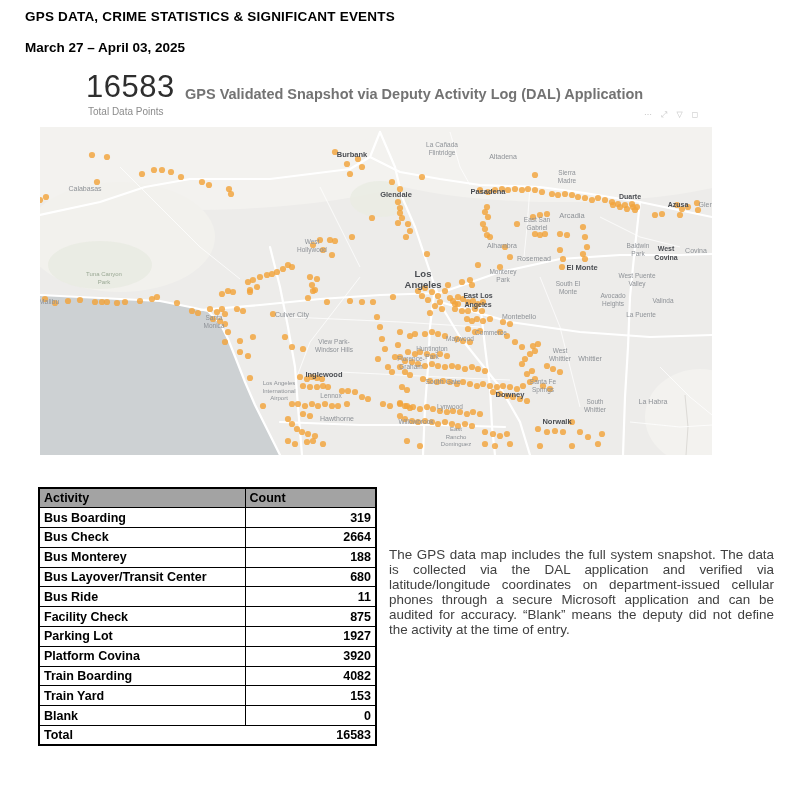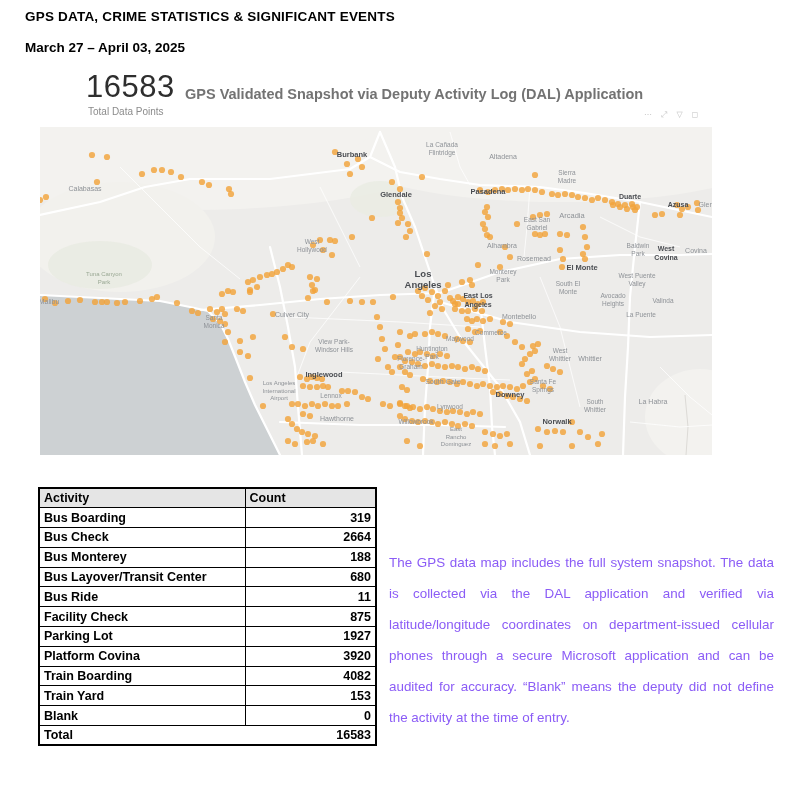--- a/index.html
+++ b/index.html
@@ -19,30 +19,30 @@
   .map-toolbar span { cursor:default; }
 
   .map-wrap { left:40px; top:127px; width:672px; height:328px; overflow:hidden; }
   .map-wrap svg { display:block; }
 
   table.data-table { position:absolute; left:38px; top:487px; width:337px;
                      border-collapse:collapse; table-layout:fixed;
                      border:2px solid #000; font-size:12.5px; }
   table.data-table td, table.data-table th { border:1px solid #000; height:19.8px;
                      padding:0 4px; overflow:hidden; white-space:nowrap; }
-  table.data-table th { background:#e5e5e5; text-align:left; font-weight:700; }
+  table.data-table th { background:#a3a3a3; text-align:left; font-weight:700; }
   td.act { font-weight:600; }
   td.cnt { text-align:right; font-weight:600; }
   col.c-act { width:206px; }
   col.c-cnt { width:131px; }
   tr.total-row td { font-weight:600;margin-top:32px; }
   .total-flex { display:flex; justify-content:space-between; }
 
-  .desc { left:389px; top:547px; width:385px; font-size:13.4px; line-height:31px;
-          text-align:justify; color:#8b5cf6; }
+  .desc { left:389px; top:547px; width:385px; font-size:13.4px; line-height:15px;
+          text-align:justify; color:#404040; }
 </style>
 </head>
 <body>
 
 <div class="abs doc-title">GPS DATA, CRIME STATISTICS &amp; SIGNIFICANT EVENTS</div>
 <div class="abs doc-date">March 27 – April 03, 2025</div>
 
 <div class="abs kpi-value">16583</div>
 <div class="abs kpi-label">Total Data Points</div>
 

